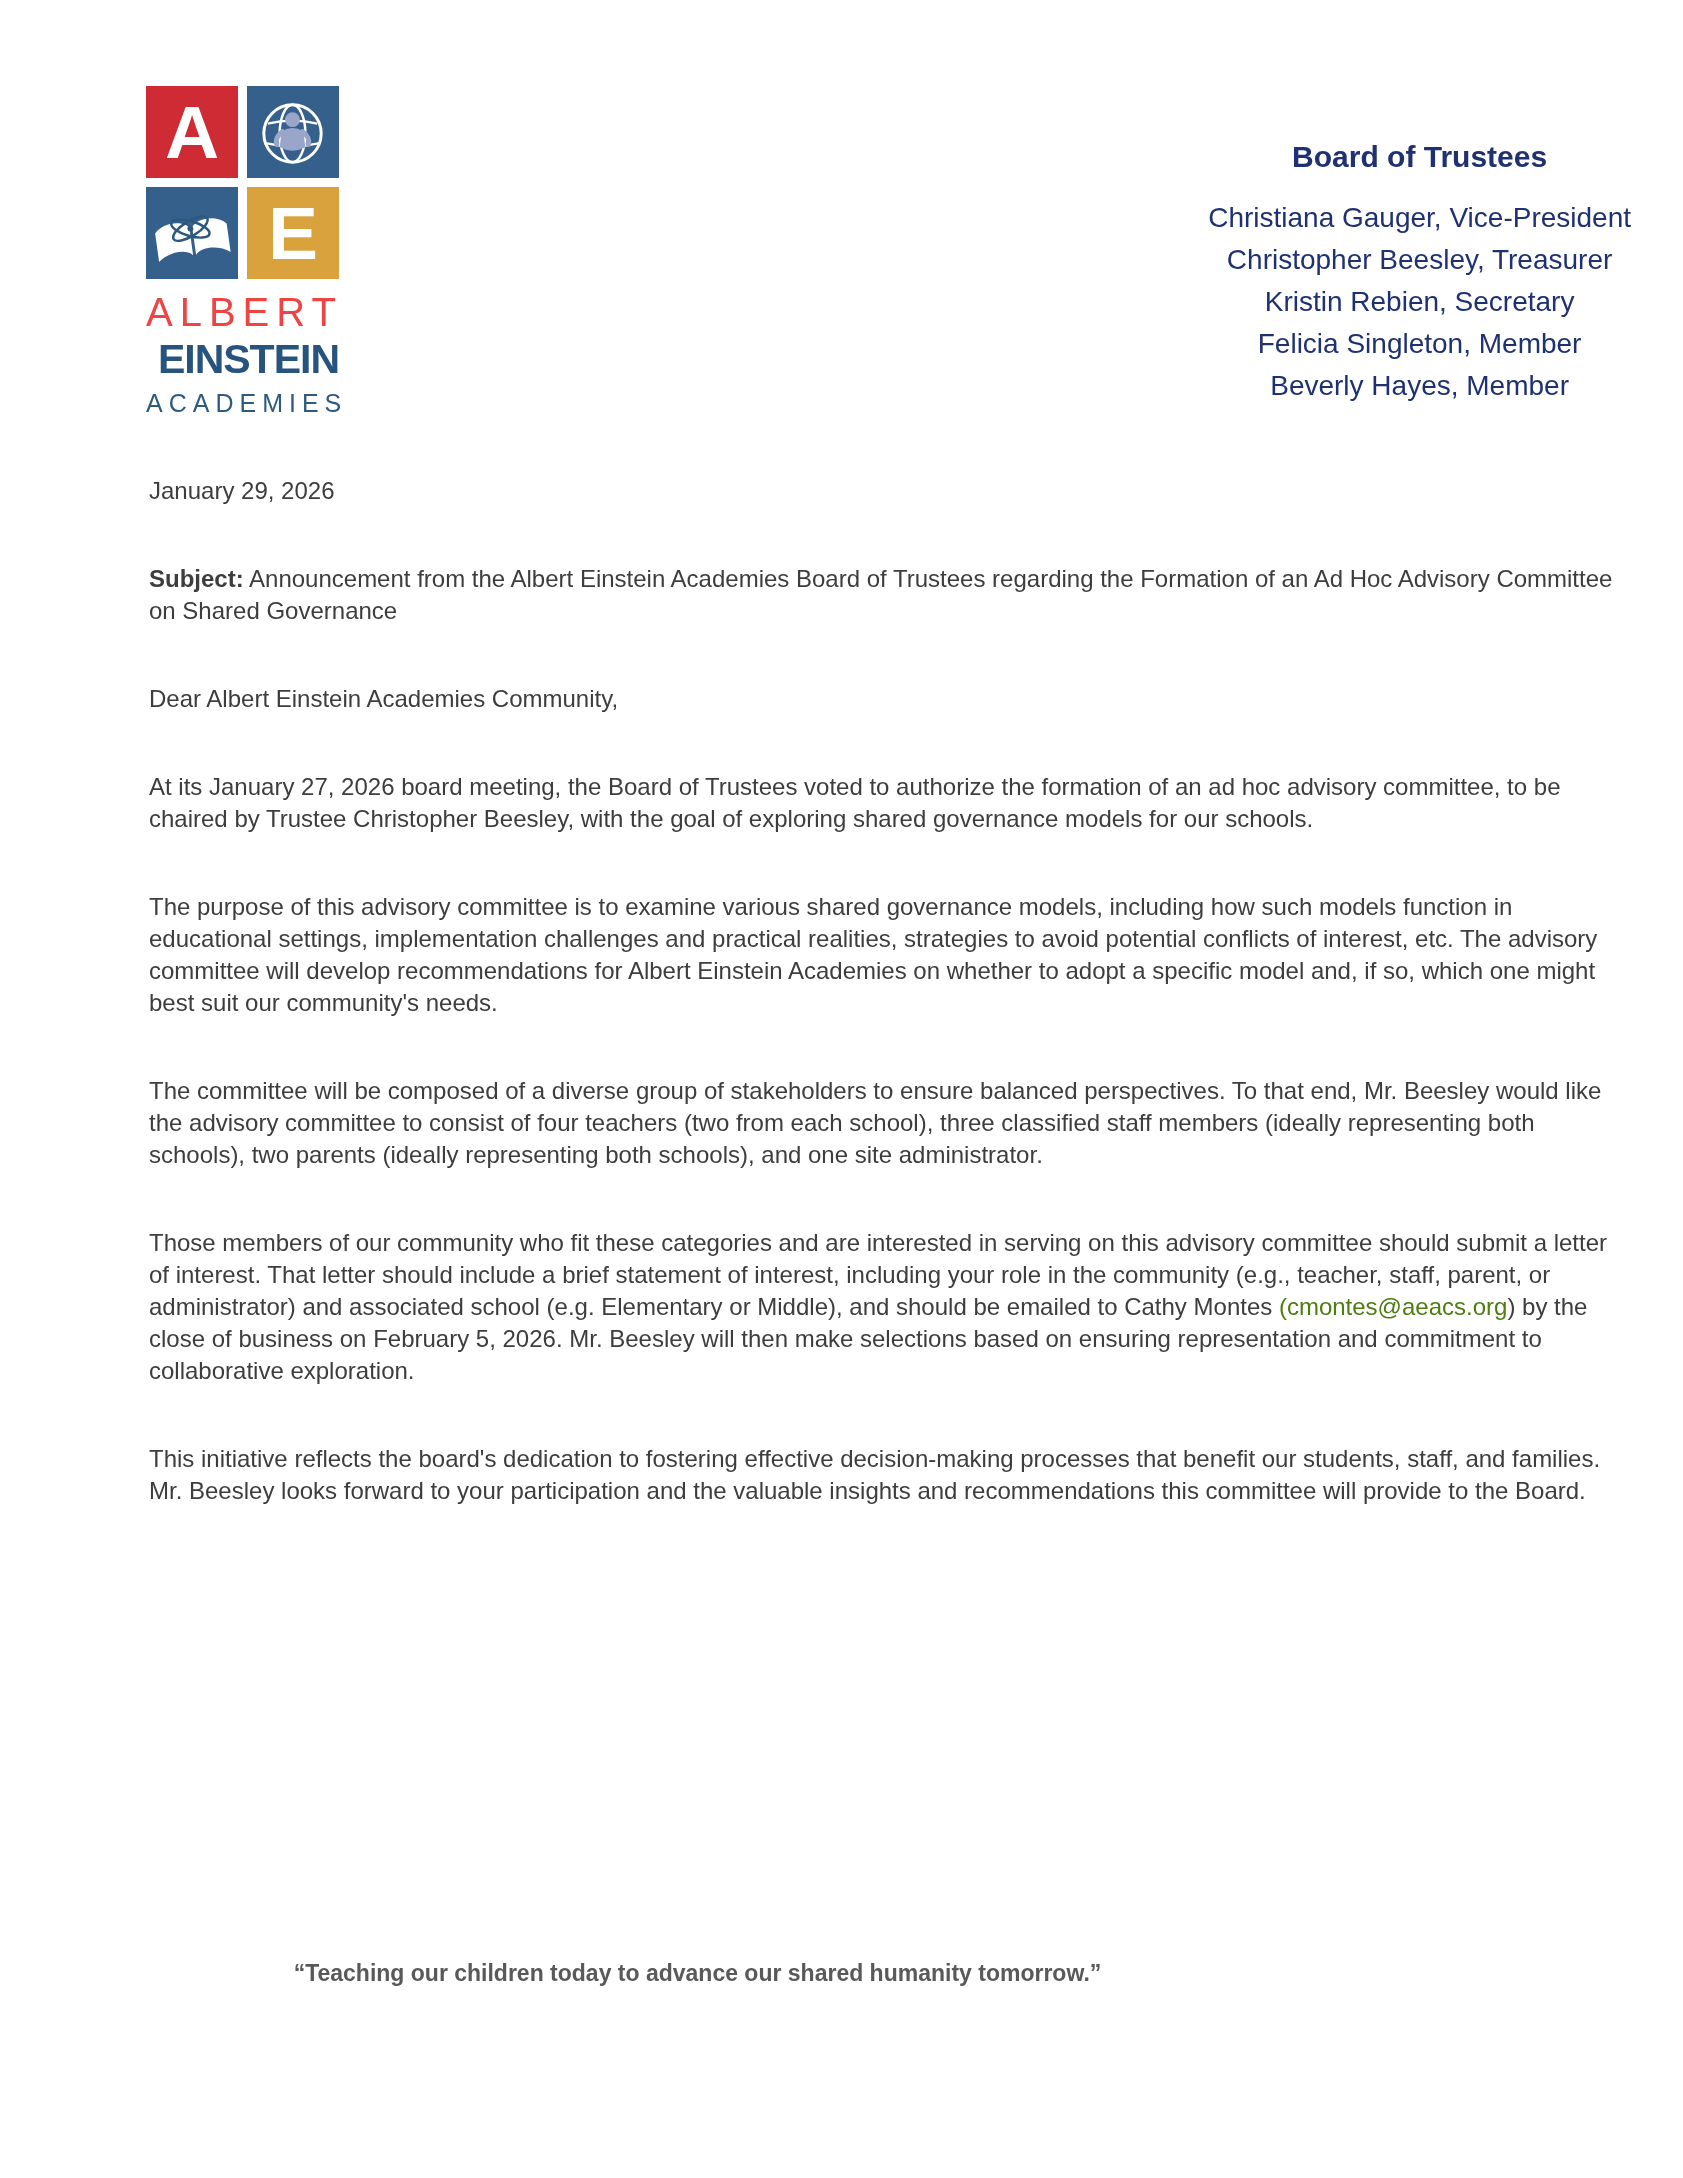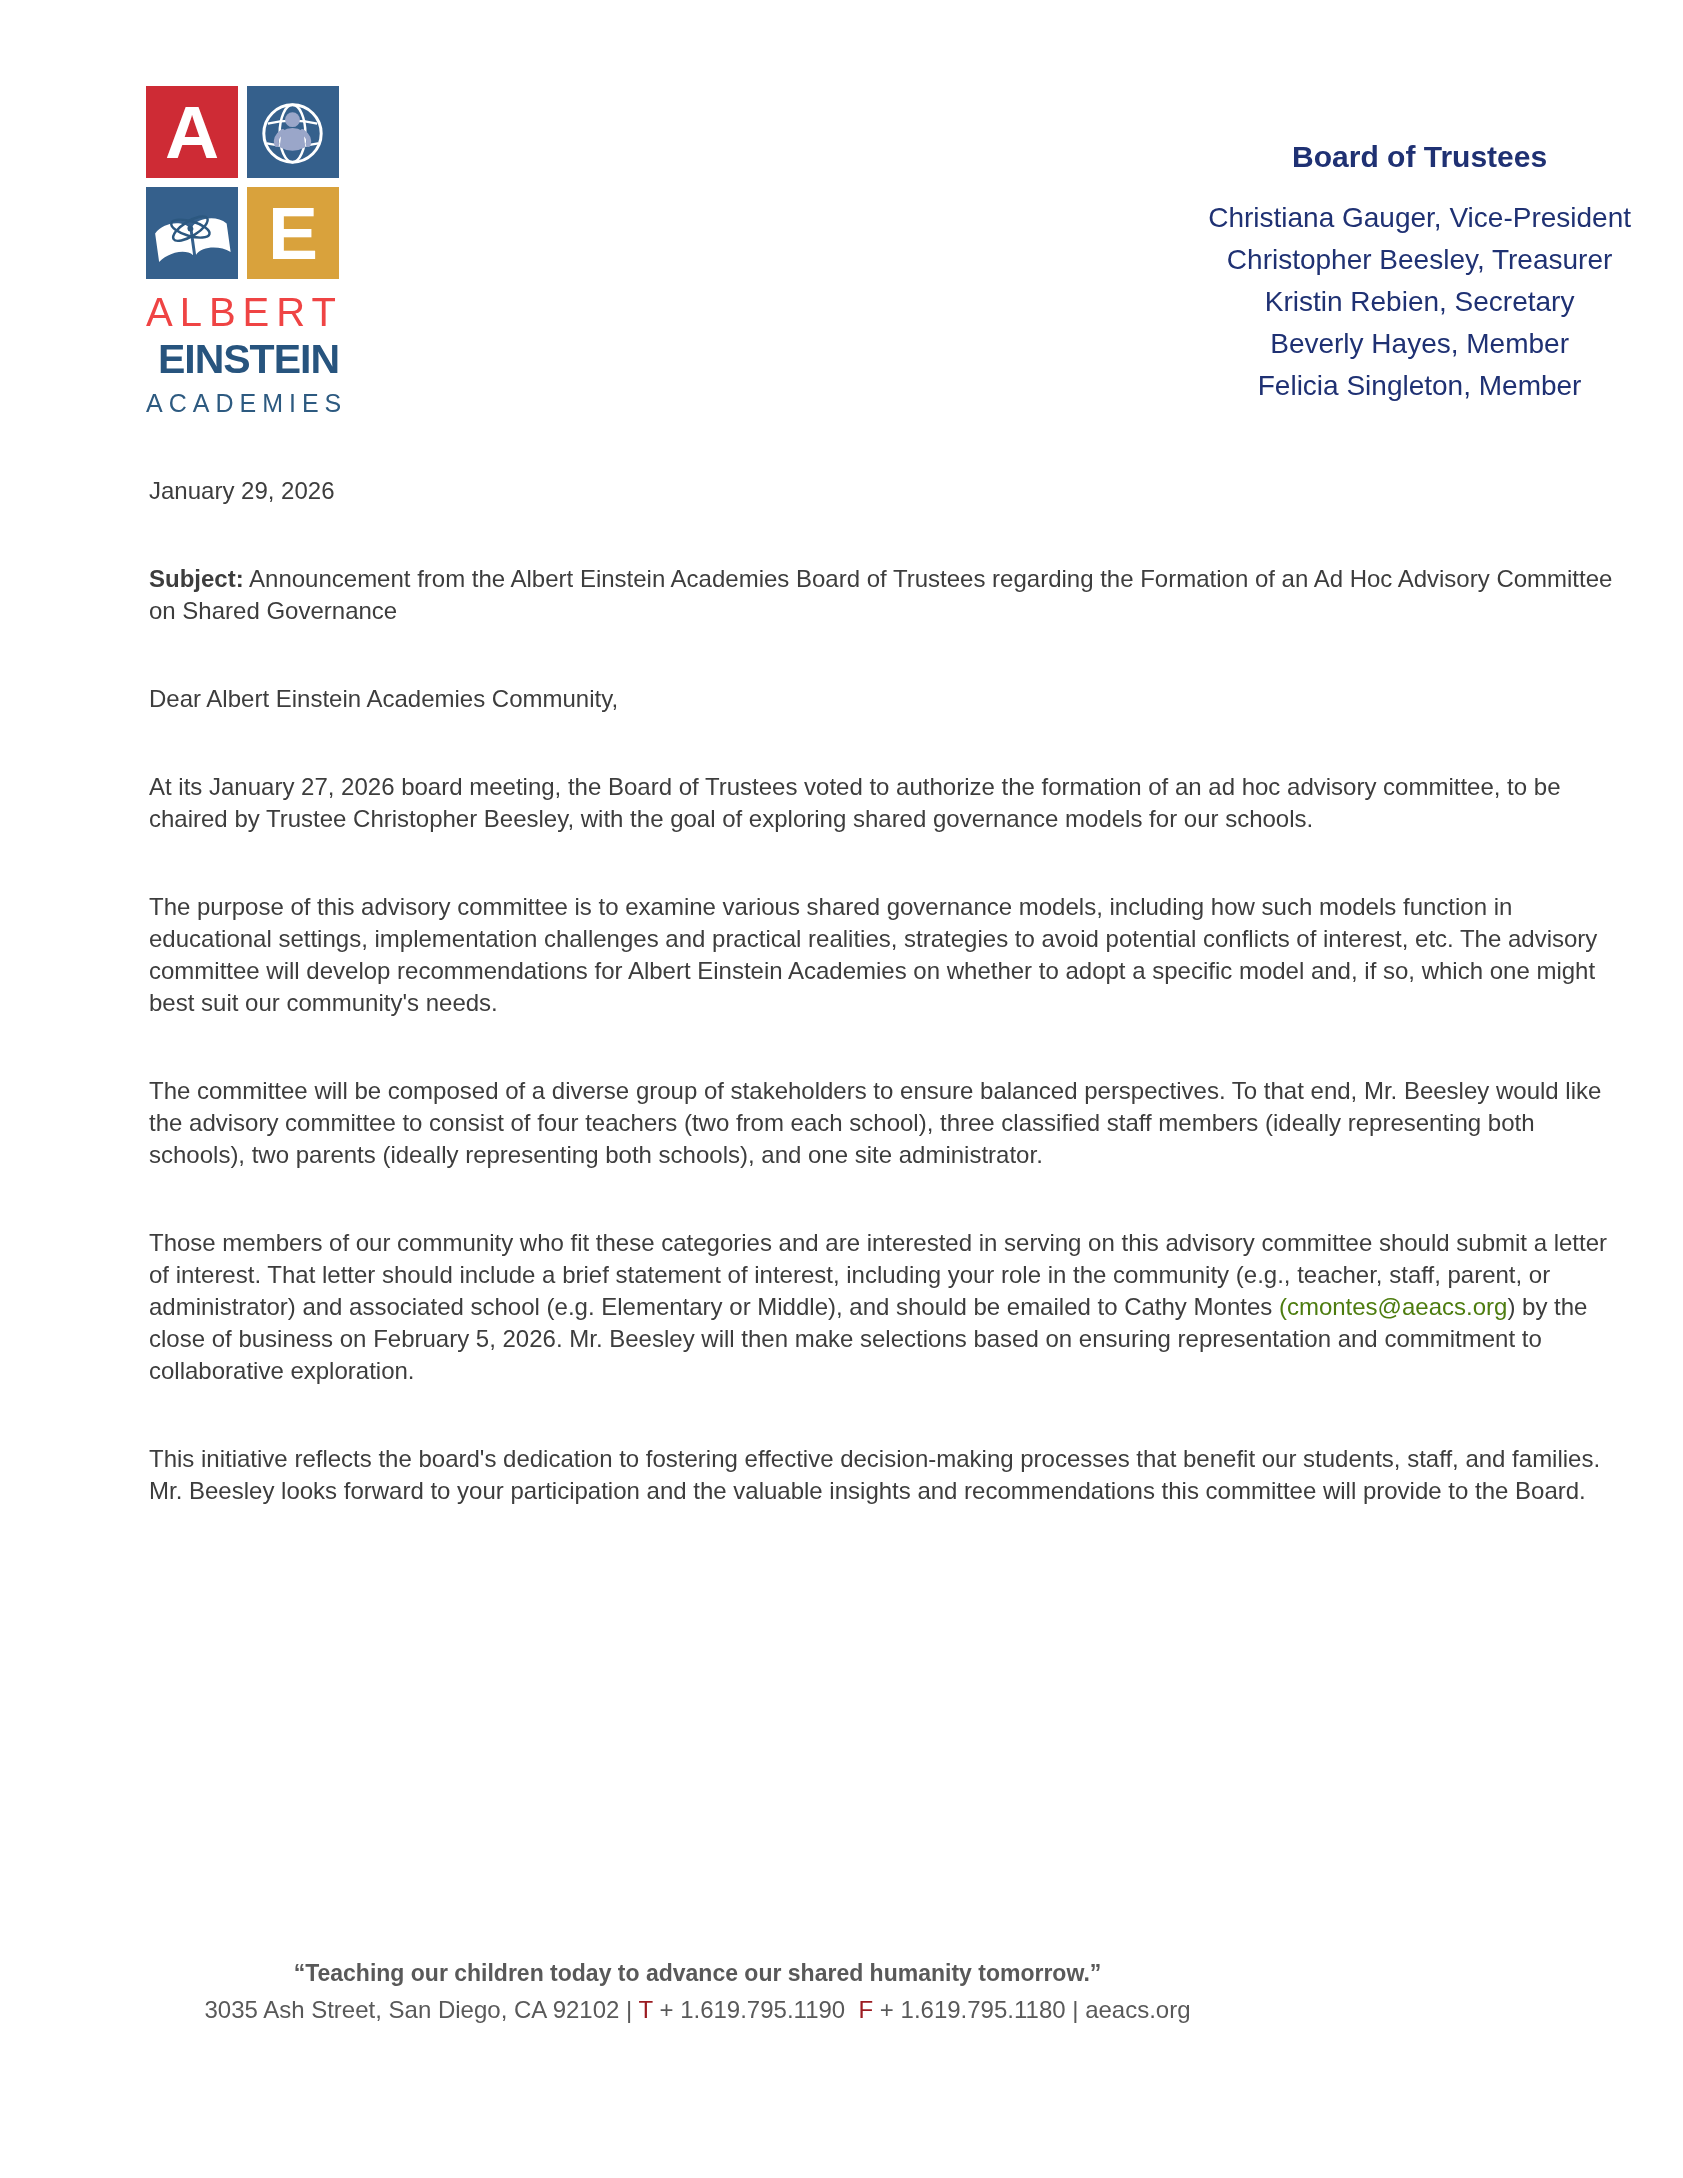--- a/index.html
+++ b/index.html
@@ -114,34 +114,33 @@
     <div class="wm1">ALBERT</div>
     <div class="wm2">EINSTEIN</div>
     <div class="wm3">ACADEMIES</div>
   </div>
 
   <div class="trustees">
     <div class="trustees-heading">Board of Trustees</div>
     <div class="trustee">Christiana Gauger, Vice-President</div>
     <div class="trustee">Christopher Beesley, Treasurer</div>
     <div class="trustee">Kristin Rebien, Secretary</div>
+    <div class="trustee">Felicia Singleton, Member</div>
     <div class="trustee">Beverly Hayes, Member</div>
-    <div class="trustee">Felicia Singleton, Member</div>
   </div>
 
   <div class="content">
     <p>January 29, 2026</p>
     <p><strong>Subject:</strong><span class="pre"> Announcement from the Albert Einstein Academies Board of Trustees regarding the Formation of an Ad Hoc Advisory Committee on Shared Governance</span></p>
     <p>Dear Albert Einstein Academies Community,</p>
     <p>At its January 27, 2026 board meeting, the Board of Trustees voted to authorize the formation of an ad hoc advisory committee, to be chaired by Trustee Christopher Beesley, with the goal of exploring shared governance models for our schools.</p>
     <p>The purpose of this advisory committee is to examine various shared governance models, including how such models function in educational settings, implementation challenges and practical realities, strategies to avoid potential conflicts of interest, etc. The advisory committee will develop recommendations for Albert Einstein Academies on whether to adopt a specific model and, if so, which one might best suit our community's needs.</p>
     <p>The committee will be composed of a diverse group of stakeholders to ensure balanced perspectives. To that end, Mr. Beesley would like the advisory committee to consist of four teachers (two from each school), three classified staff members (ideally representing both schools), two parents (ideally representing both schools), and one site administrator.</p>
     <p><span class="pre">Those members of our community who fit these categories and are interested in serving on this advisory committee should submit a letter of interest. That letter should include a brief statement of interest, including your role in the community (e.g., teacher, staff, parent, or administrator) and associated school (e.g. Elementary or Middle), and should be emailed to Cathy Montes </span><a class="email">(cmontes@aeacs.org</a><span class="pre">) by the close of business on February 5, 2026. Mr. Beesley will then make selections based on ensuring representation and commitment to collaborative exploration.</span></p>
     <p>This initiative reflects the board's dedication to fostering effective decision-making processes that benefit our students, staff, and families. Mr. Beesley looks forward to your participation and the valuable insights and recommendations this committee will provide to the Board.</p>
   </div>
 
   <div class="page-footer">
     <div class="quote">“Teaching our children today to advance our shared humanity tomorrow.”</div>
-    <div class="address"><span class="pre">3035 Ash Street, San Diego, CA 92102 | </span><span class="tf pre">T</span><span class="pre"> + 1.619.795.1190  </span><span class="tf pre">F</span><span class="pre"> + 1.619.795.1180 | aeacs.org</span></div>
   </div>
 
 </div>
 
 
 </body></html>

